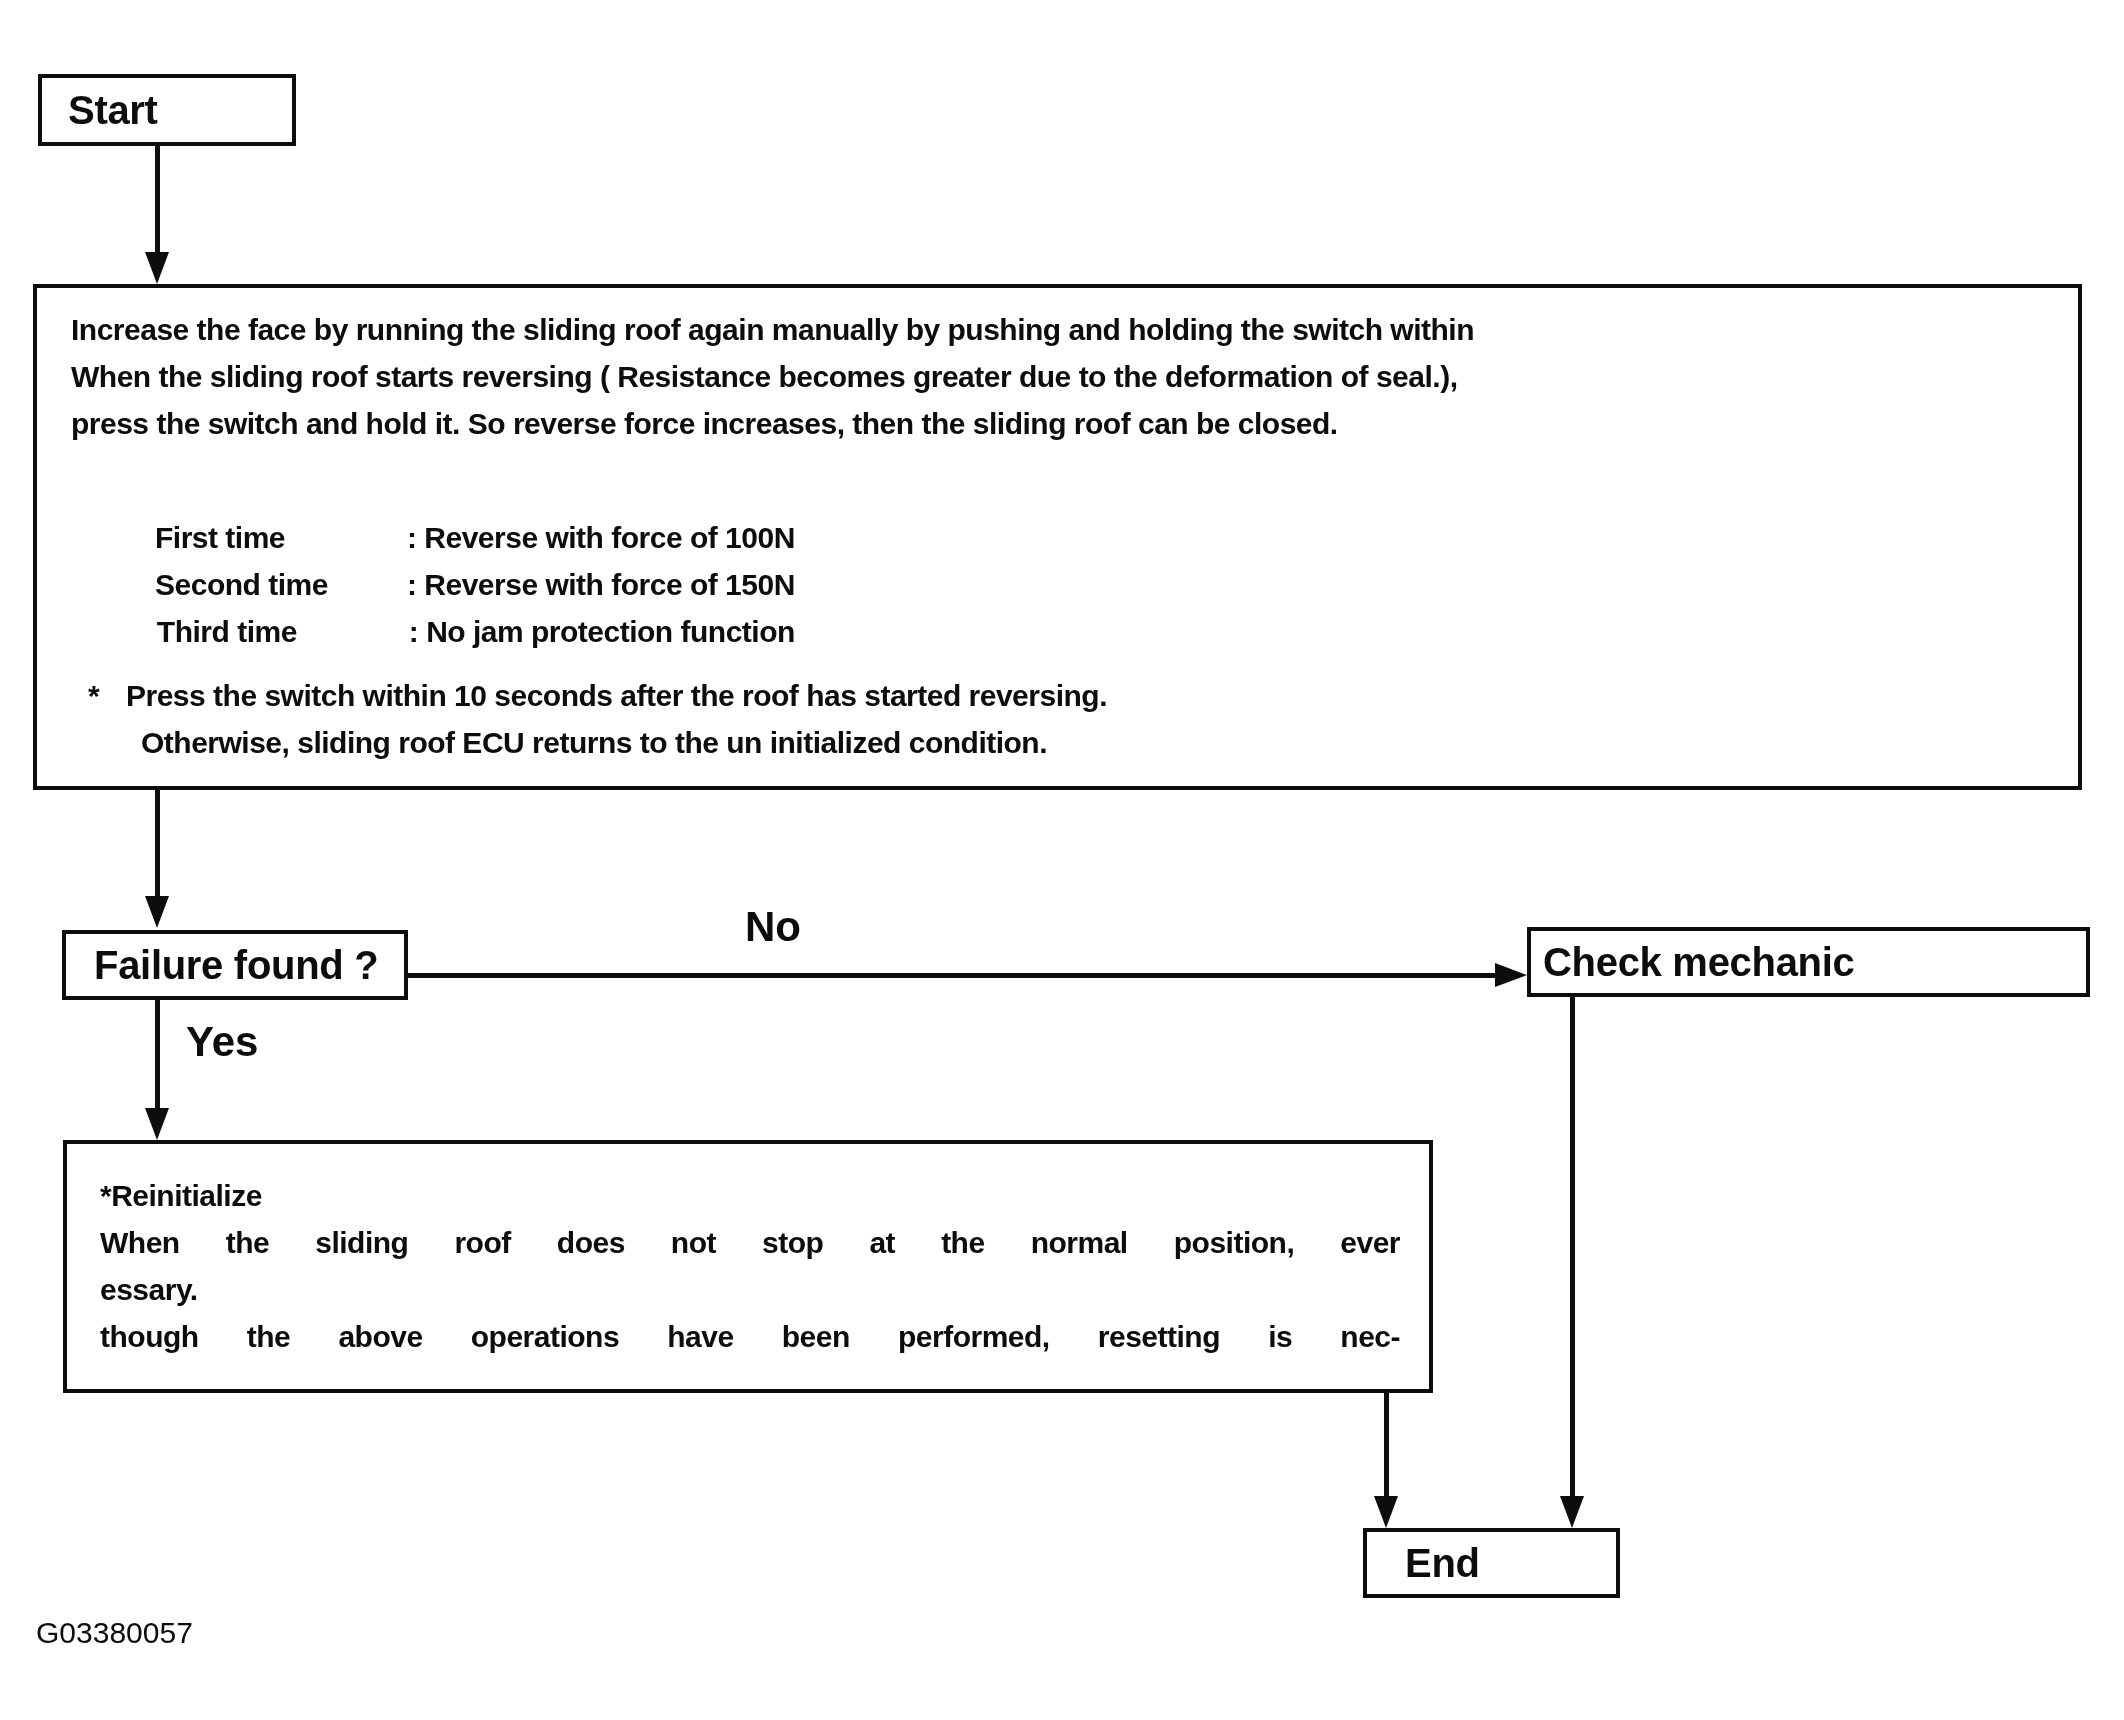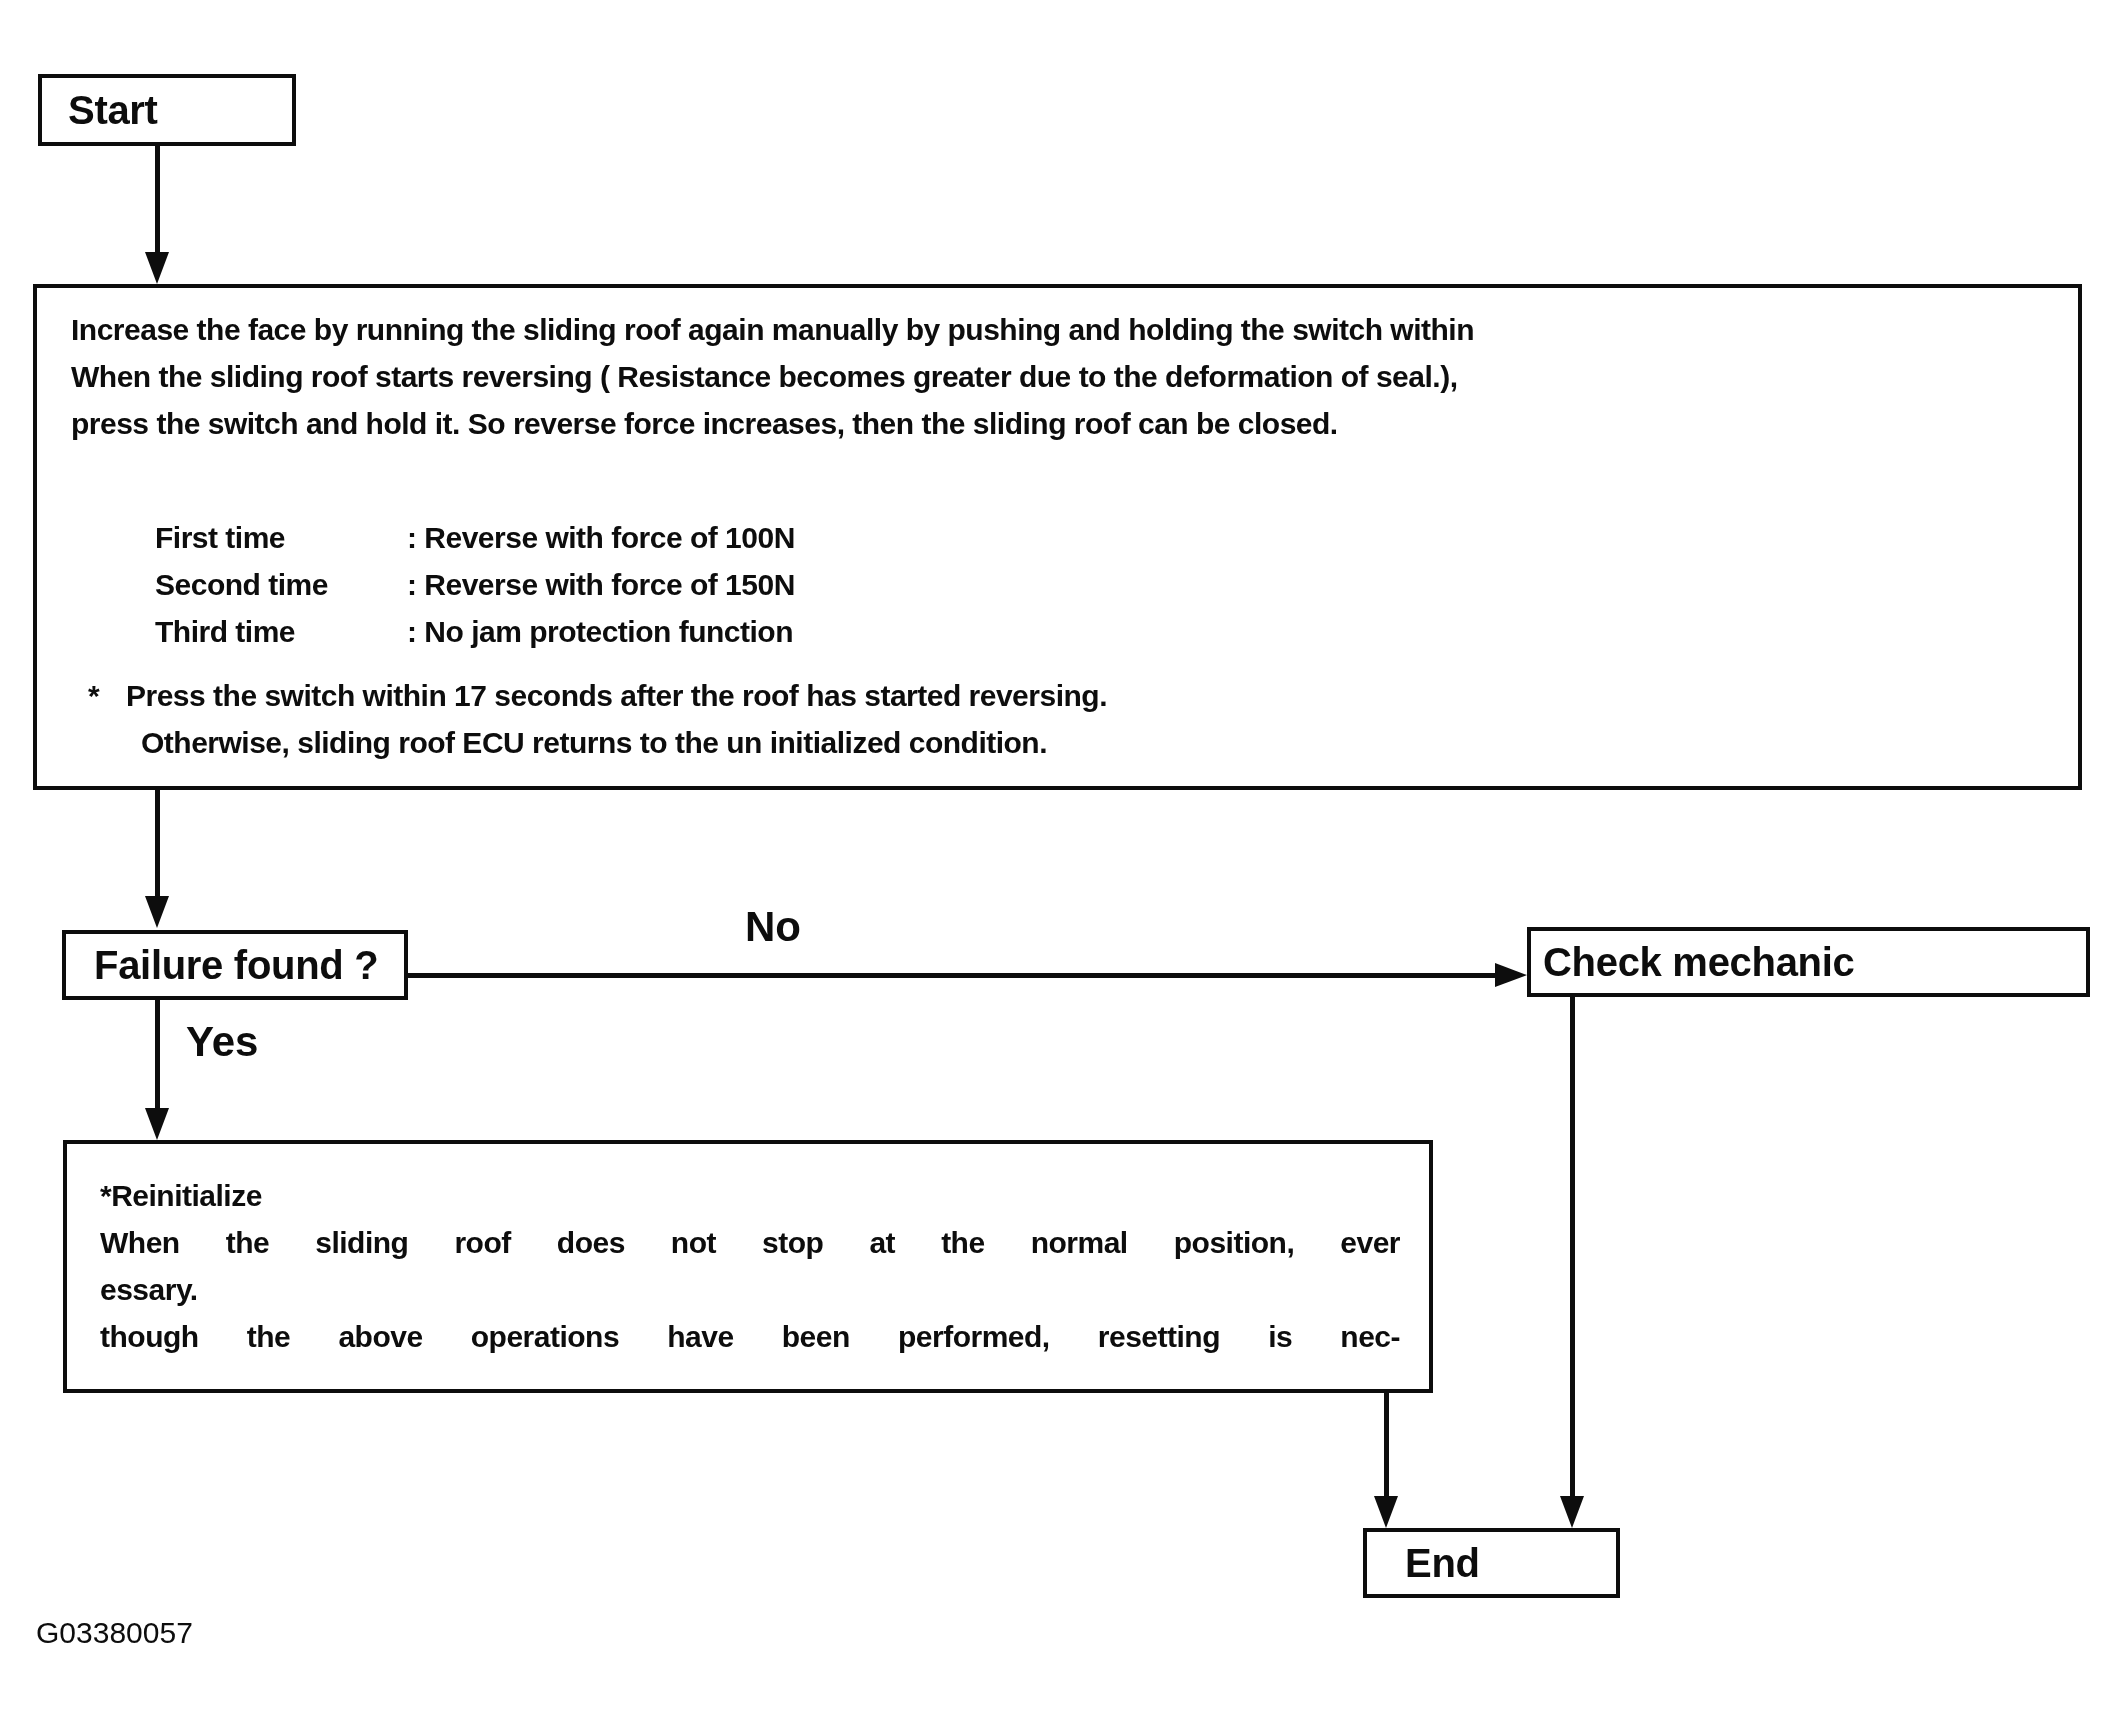--- a/index.html
+++ b/index.html
@@ -22,21 +22,21 @@
   .hline { position:absolute; height:5px; background:var(--ink); }
   .ah-down { position:absolute; width:0; height:0;
     border-left:12px solid transparent; border-right:12px solid transparent;
     border-top:32px solid var(--ink); }
   .ah-right { position:absolute; width:0; height:0;
     border-top:12px solid transparent; border-bottom:12px solid transparent;
     border-left:32px solid var(--ink); }
   .txt { position:absolute; font-size:30px; line-height:47px;
     letter-spacing:-0.5px; white-space:nowrap; }
   .edge-label { position:absolute; font-size:42px; white-space:nowrap; }
-  .att-row { display:flex; }
+  .att-row { display:flex;justify-content:flex-end; }
   .att-label { display:inline-block; width:252px; }
   .note-line1 { display:flex; }
   .note-marker { display:inline-block; width:38px; }
   .note-indent { padding-left:53px; }
   .re-body { width:1300px; white-space:normal; }
   .re-just { text-align:justify; text-align-last:justify; }
   .fig-id { position:absolute; font-weight:400; font-size:30px; letter-spacing:0; }
 </style>
 </head>
 <body>
@@ -69,21 +69,21 @@
     </div>
     <div class="att-row">
       <span class="att-label">Third time</span>
       <span>: No jam protection function</span>
     </div>
   </div>
 
   <div class="txt" style="left:88px; top:672px;">
     <div class="note-line1">
       <span class="note-marker">*</span>
-      <span>Press the switch within 17 seconds after the roof has started reversing.</span>
+      <span>Press the switch within 10 seconds after the roof has started reversing.</span>
     </div>
     <div class="note-indent">Otherwise, sliding roof ECU returns to the un initialized condition.</div>
   </div>
 
   <div class="vline" style="left:155px; top:790px; height:108px;"></div>
   <div class="ah-down" style="left:145px; top:896px;"></div>
 
   <div class="box" style="left:62px; top:930px; width:346px; height:70px; padding-left:28px;">
     <span>Failure found ?</span>
   </div>

